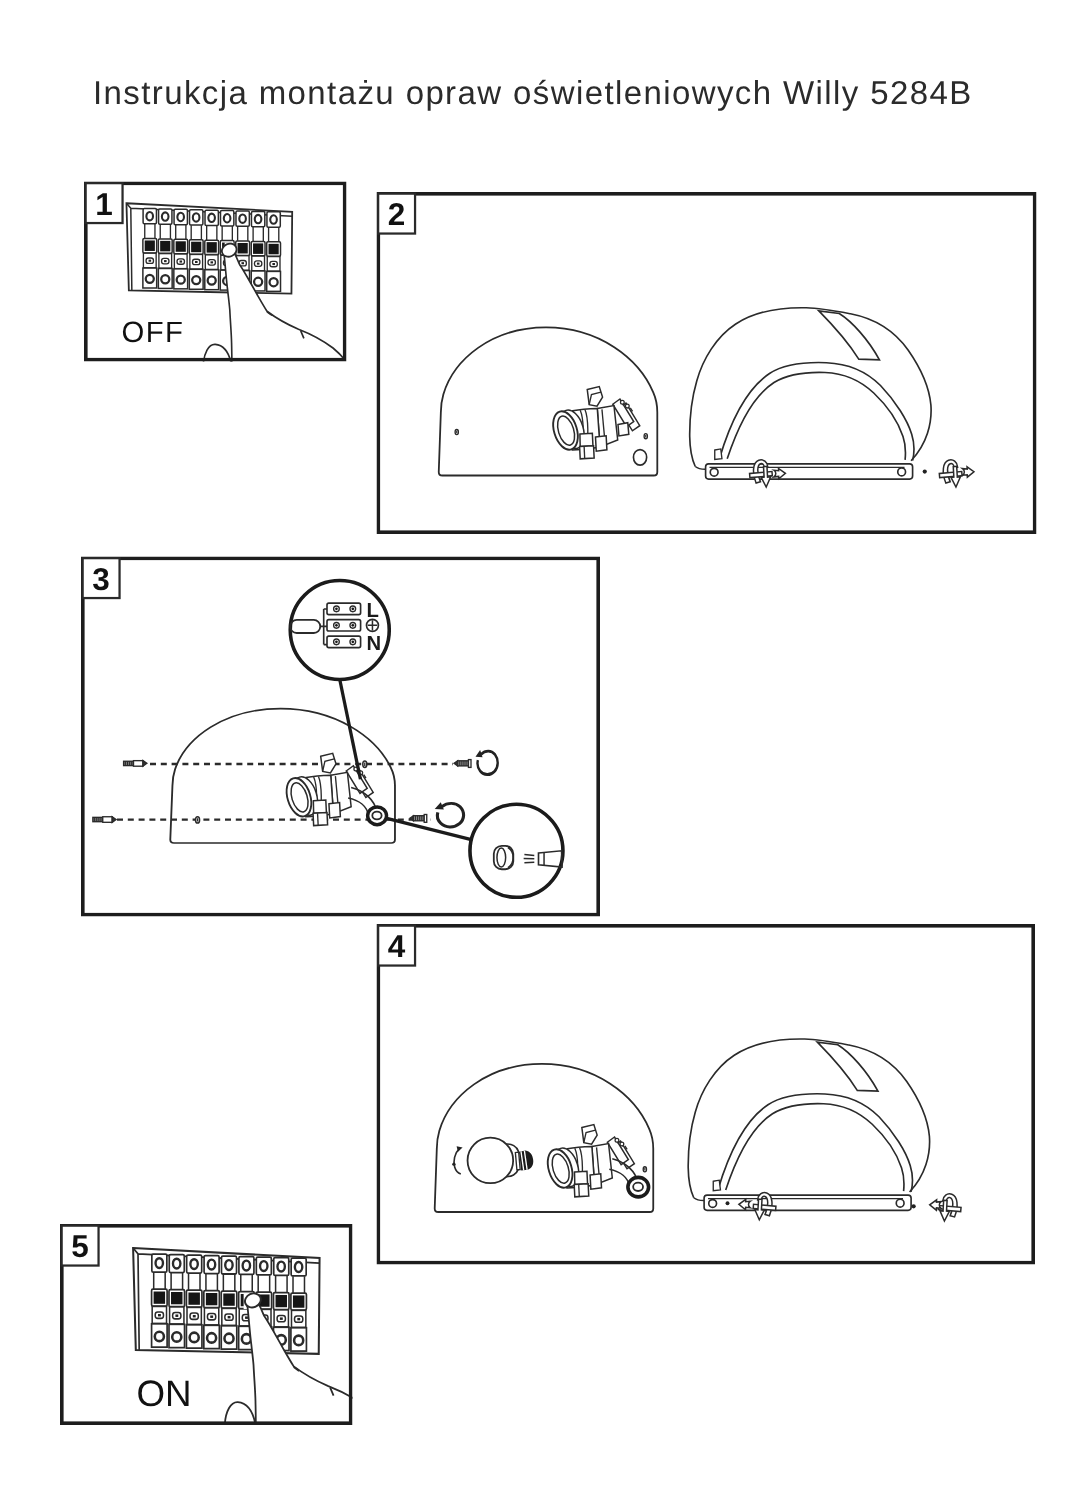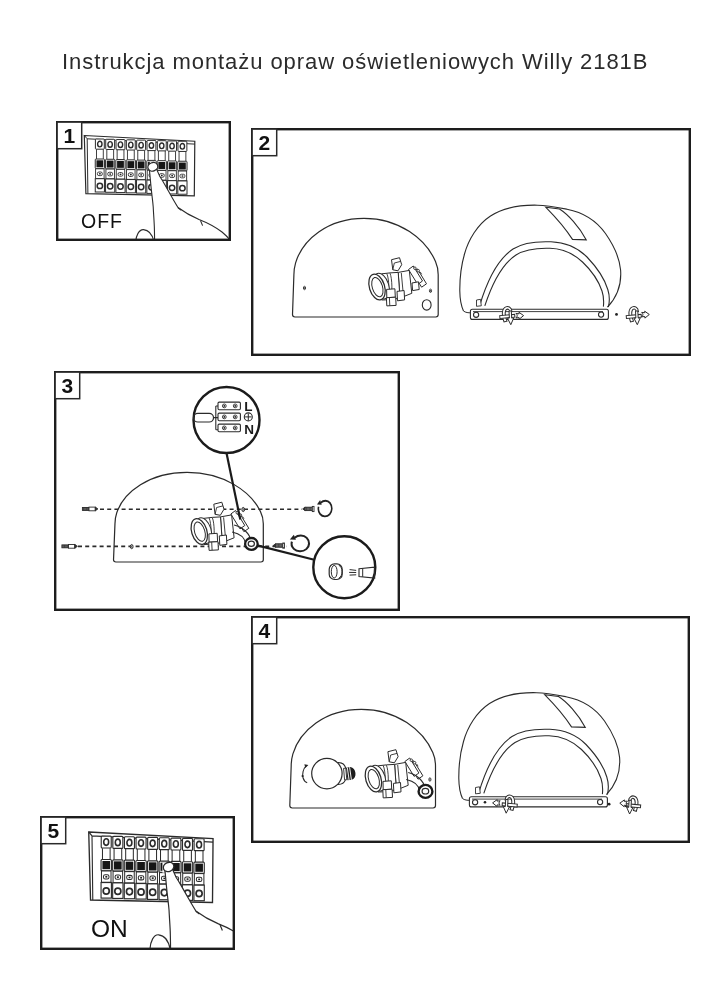--- a/index.html
+++ b/index.html
@@ -2,21 +2,21 @@
 <html><head>
 <meta charset="utf-8">
 <style>
 html,body{margin:0;padding:0;background:#fff;width:726px;height:1000px;overflow:hidden}
 body{font-family:"Liberation Sans",sans-serif;position:relative}
 svg{position:absolute;overflow:hidden}
 .t{position:absolute;color:#262626}
 </style>
 </head>
 <body>
-<div class="t" style="left:62px;top:49px;font-size:22px;letter-spacing:0.93px;color:#2b2b2b">Instrukcja montażu opraw oświetleniowych Willy 2181B</div>
+<div class="t" style="left:62px;top:49px;font-size:22px;letter-spacing:0.93px;color:#2b2b2b">Instrukcja montażu opraw oświetleniowych Willy 5284B</div>
 
 <svg width="0" height="0" style="position:absolute">
 <defs>
 <g id="numlab">
         <rect x="1.1" y="1.1" width="24.6" height="26.6" fill="#fff" stroke="#2a2a2a" stroke-width="1.5"></rect>
       </g>
 
 <g id="pplate" stroke="#2b2b2b" fill="none" stroke-width="1">
   <polygon points="28.3,14.5 138.8,20.2 138.3,74.8 29.9,72.6" fill="#fff" stroke-width="1.2"></polygon>
   <path d="M28.3,14.5 L31.2,17.8 L138.8,23.1 M31.2,17.8 L31.9,72.7"></path>

